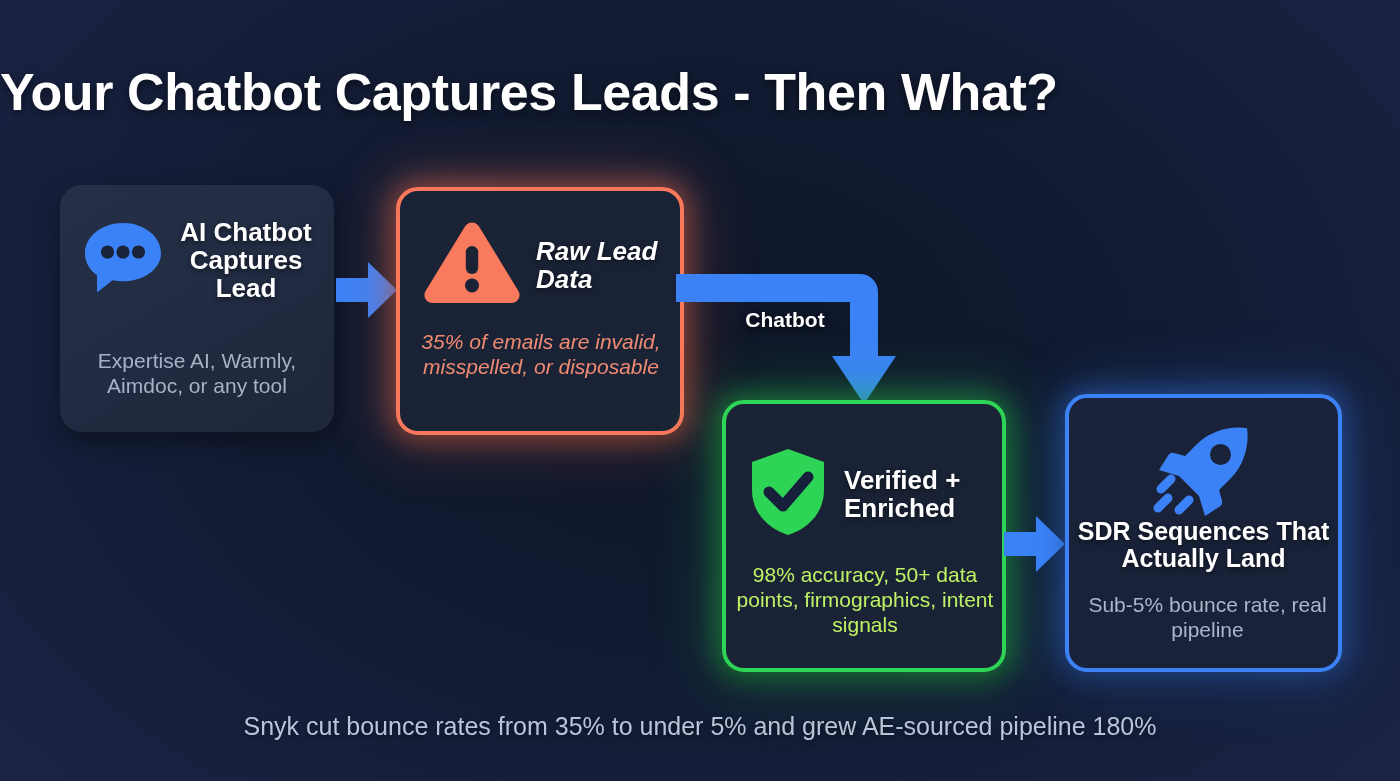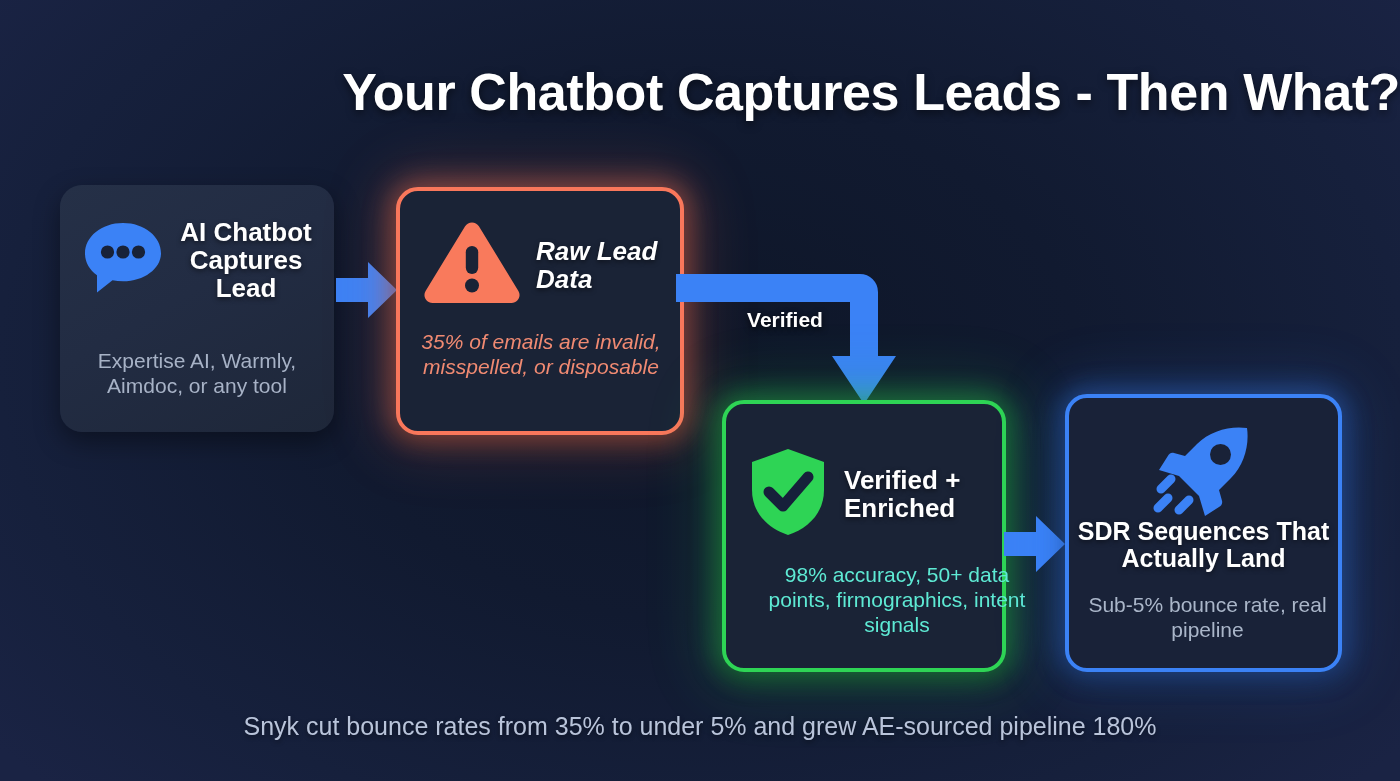--- a/index.html
+++ b/index.html
@@ -16,21 +16,21 @@
     width:1400px; height:781px;
     background:
       radial-gradient(ellipse 900px 620px at 50% 46%, #0e1628 0%, #111a30 42%, #16203c 78%, #1a2344 100%);
     overflow:hidden;
   }
 
   
   #title {
     position:absolute;
     left:0; top:62px; width:1400px;
-    text-align:right;
+    text-align:left;
     font-size:52px;
     font-weight:700;
     letter-spacing:-0.4px;
     color:#ffffff;
     text-shadow:0 3px 8px rgba(0,0,0,0.55);
   }
 
   
   #footer {
     position:absolute;
@@ -119,22 +119,21 @@
   #card-raw .card-sub {
     left:12px; top:138px; width:258px;
     color:#f08a72;
   }
 
   
   #card-verified .card-head { left:20px; top:42px; width:246px; }
   #card-verified .card-title { width:150px; }
   #card-verified .card-sub {
     left:8px; top:158px; width:262px;
-    color:#5eead4;
-    margin-left:32px;
+    color:#bef264;
   }
 
   
   #card-sdr .rocket-wrap {
     position:absolute; left:0; top:24px; width:100%;
     display:flex; justify-content:center;
   }
   #card-sdr .card-title-block {
     position:absolute; left:0; top:120px; width:100%;
     text-align:center;
@@ -205,21 +204,21 @@
     <div class="card-sub">35% of emails are invalid, misspelled, or disposable</div>
   </div>
 
   <div class="arrow" id="elbow">
     <svg width="220" height="140" viewBox="0 0 220 140" aria-hidden="true">
       <path d="M0 4 L184 4 A18 18 0 0 1 202 22 L202 86 L220 86 L188 134 L156 86 L174 86 L174 32 L0 32 Z" fill="#3b82f6"></path>
     </svg>
   </div>
 
   <div id="elbow-label">
-    <div>Verified</div>
+    <div>Chatbot</div>
   </div>
 
   <div class="card" id="card-verified">
     <div class="card-head">
       <span>
         <svg width="84" height="92" viewBox="0 0 84 92" aria-hidden="true">
           <path d="M42 3 L78 16 L78 44 C78 67 62 82.5 42 89 C22 82.5 6 67 6 44 L6 16 Z" fill="#2ed455"></path>
           <path d="M23 46 L37 60 L62 31" stroke="#16203a" stroke-width="11" fill="none" stroke-linecap="round" stroke-linejoin="round"></path>
         </svg>
       </span>

